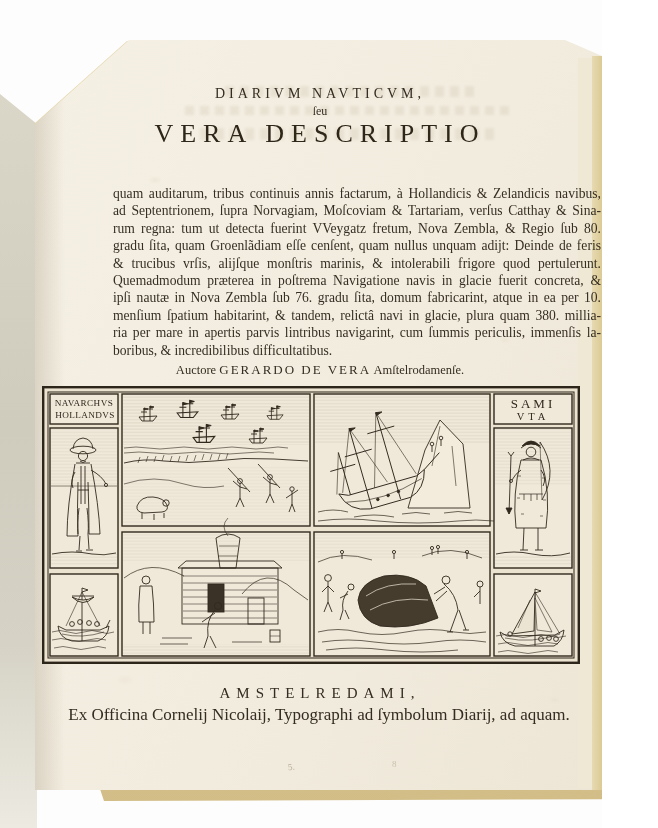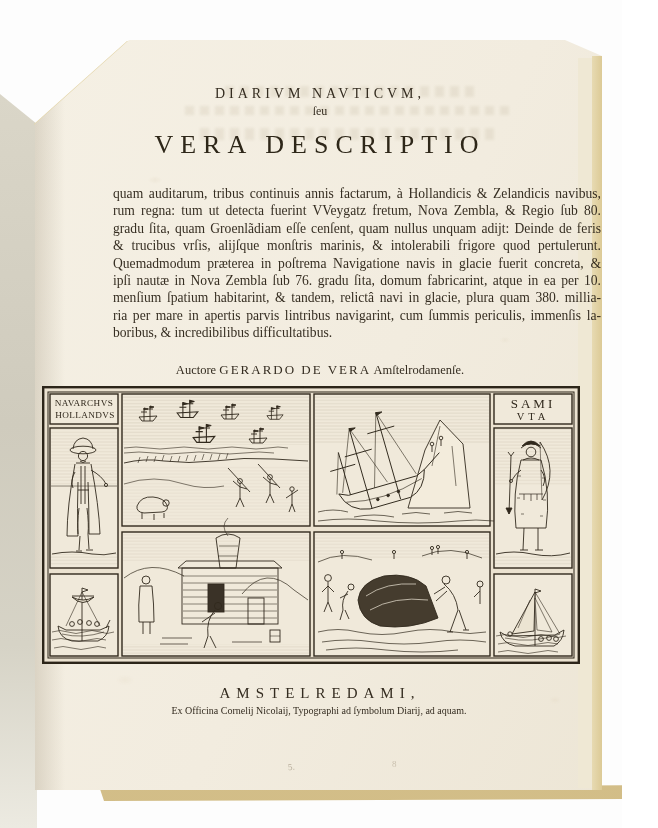--- a/index.html
+++ b/index.html
@@ -1,17 +1,17 @@
 <!DOCTYPE html>
 <html><head>
 <meta charset="utf-8">
 <style>
   html,body{margin:0;padding:0;background:#ffffff;}
   .photo{position:relative;width:602px;height:828px;background:#fdfdfd;overflow:hidden;
-         font-family:"Liberation Serif", serif;padding-left:20px;}
+         font-family:"Liberation Serif", serif;}
   
   .facing-page{position:absolute;left:0;top:94px;width:37px;height:734px;
     background:linear-gradient(180deg,#dad6c8 0%,#cfcbbd 45%,#d6d3c6 75%,#eceae1 100%);
     clip-path:polygon(0 0,100% 30px,100% 100%,0 100%);}
   .edge-top{position:absolute;left:0;top:0;width:658px;height:828px;pointer-events:none;
     clip-path:polygon(34px 124px,127px 41px,562px 44px,599px 57px,599px 64px,560px 51px,130px 49px,40px 130px);
     background:#e4d6ab;}
   .edge-bottom{position:absolute;left:0;top:0;width:658px;height:828px;pointer-events:none;
     clip-path:polygon(100px 789px,641px 785px,641px 799px,104px 801px);
     background:linear-gradient(180deg,#ddcb9b,#d2bd87);}
@@ -29,35 +29,35 @@
       radial-gradient(10px 6px at 120px 140px,rgba(170,140,90,.12),transparent 70%),
       radial-gradient(8px 5px at 470px 300px,rgba(170,140,90,.10),transparent 70%),
       radial-gradient(14px 8px at 90px 640px,rgba(170,140,90,.10),transparent 70%),
       radial-gradient(9px 6px at 520px 660px,rgba(170,140,90,.10),transparent 70%);}
   .ghost{position:absolute;filter:blur(1.6px);opacity:.10;pointer-events:none;
     background:repeating-linear-gradient(90deg,#8a7a52 0 9px,transparent 9px 15px);}
   .t-small{position:absolute;left:25px;width:520px;top:46px;text-align:center;
     font-size:14px;letter-spacing:4px;color:#342c20;white-space:nowrap;}
   .t-seu{position:absolute;left:25px;width:520px;top:64px;text-align:center;
     font-size:12px;color:#342c20;}
-  .t-large{position:absolute;left:25px;width:520px;top:90px;text-align:center;
+  .t-large{position:absolute;left:25px;width:520px;top:79px;text-align:center;
     font-size:26px;letter-spacing:7px;color:#2e2719;white-space:nowrap;}
   .t-headline{position:absolute;left:22px;width:545px;top:108px;text-align:center;
     font-size:28px;letter-spacing:.2px;color:#2e2719;white-space:nowrap;}
   .bodyblock{position:absolute;left:30px;width:536px;top:145px;font-size:13.6px;
     line-height:17.4px;color:#362e22;}
   .bl{text-align:justify;text-align-last:justify;white-space:nowrap;margin-left:48px;}
   .bl-last{text-align-last:left;white-space:nowrap;}
   .t-auctore{position:absolute;left:25px;width:520px;top:322px;text-align:center;
     font-size:12.5px;color:#342c20;}
   .t-auctore .caps{letter-spacing:2px;font-size:13px;text-align:right;}
   .t-city{position:absolute;left:25px;width:520px;top:645px;text-align:center;
     font-size:15px;letter-spacing:6px;color:#342c20;white-space:nowrap;}
   .t-pub{position:absolute;left:10px;width:548px;top:665px;text-align:center;
-    font-size:10px;color:#342c20;white-space:nowrap;}
+    font-size:17px;color:#342c20;white-space:nowrap;}
   .t-anno{position:absolute;left:25px;width:520px;top:685px;text-align:center;
     font-size:15.5px;letter-spacing:1px;color:#342c20;}
   .pencil{position:absolute;font-size:9px;color:rgba(118,103,78,.45);}
   .engraving{position:absolute;left:7px;top:346px;width:538px;height:278px;}
   svg text{font-family:"Liberation Serif", serif;fill:#31291d;}
 </style>
 </head>
 <body>
 
 <div class="photo">
@@ -75,20 +75,21 @@
     <div class="ghost" style="left:190px;top:46px;width:255px;height:11px;"></div>
     <div class="ghost" style="left:150px;top:66px;width:330px;height:9px;"></div>
     <div class="ghost" style="left:165px;top:88px;width:300px;height:12px;"></div>
 
     <div class="t-small">DIARIVM NAVTICVM,</div>
     <div class="t-seu">ſeu</div>
     <div class="t-large">VERA DESCRIPTIO</div>
 
     <div class="bodyblock">
       <div class="bl">quam auditarum, tribus continuis annis factarum, à Hollandicis &amp; Zelandicis navibus,</div>
+      <div class="bl">ad Septentrionem, ſupra Norvagiam, Moſcoviam &amp; Tartariam, verſus Catthay &amp; Sina-</div>
       <div class="bl">rum regna: tum ut detecta fuerint VVeygatz fretum, Nova Zembla, &amp; Regio ſub 80.</div>
       <div class="bl">gradu ſita, quam Groenlãdiam eſſe cenſent, quam nullus unquam adijt: Deinde de feris</div>
       <div class="bl">&amp; trucibus vrſis, alijſque monſtris marinis, &amp; intolerabili frigore quod pertulerunt.</div>
       <div class="bl">Quemadmodum præterea in poſtrema Navigatione navis in glacie fuerit concreta, &amp;</div>
       <div class="bl">ipſi nautæ in Nova Zembla ſub 76. gradu ſita, domum fabricarint, atque in ea per 10.</div>
       <div class="bl">menſium ſpatium habitarint, &amp; tandem, relictâ navi in glacie, plura quam 380. millia-</div>
       <div class="bl">ria per mare in apertis parvis lintribus navigarint, cum ſummis periculis, immenſis la-</div>
       <div class="bl bl-last">boribus, &amp; incredibilibus difficultatibus.</div>
     </div>
 

